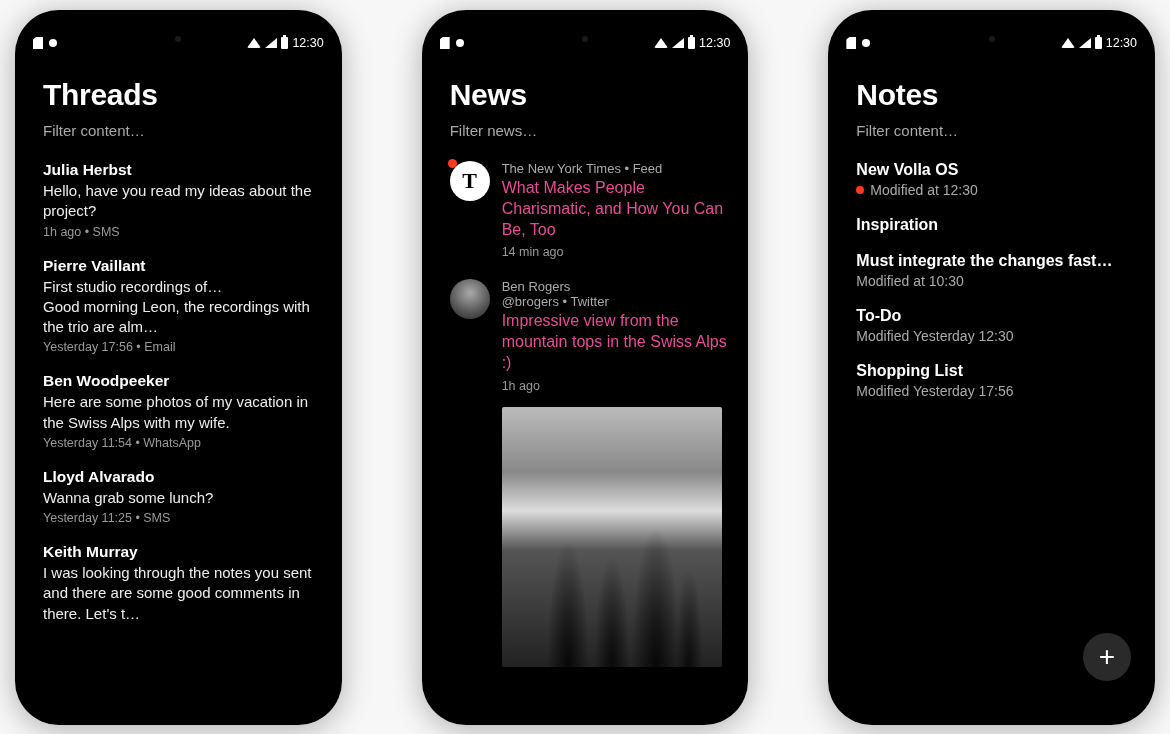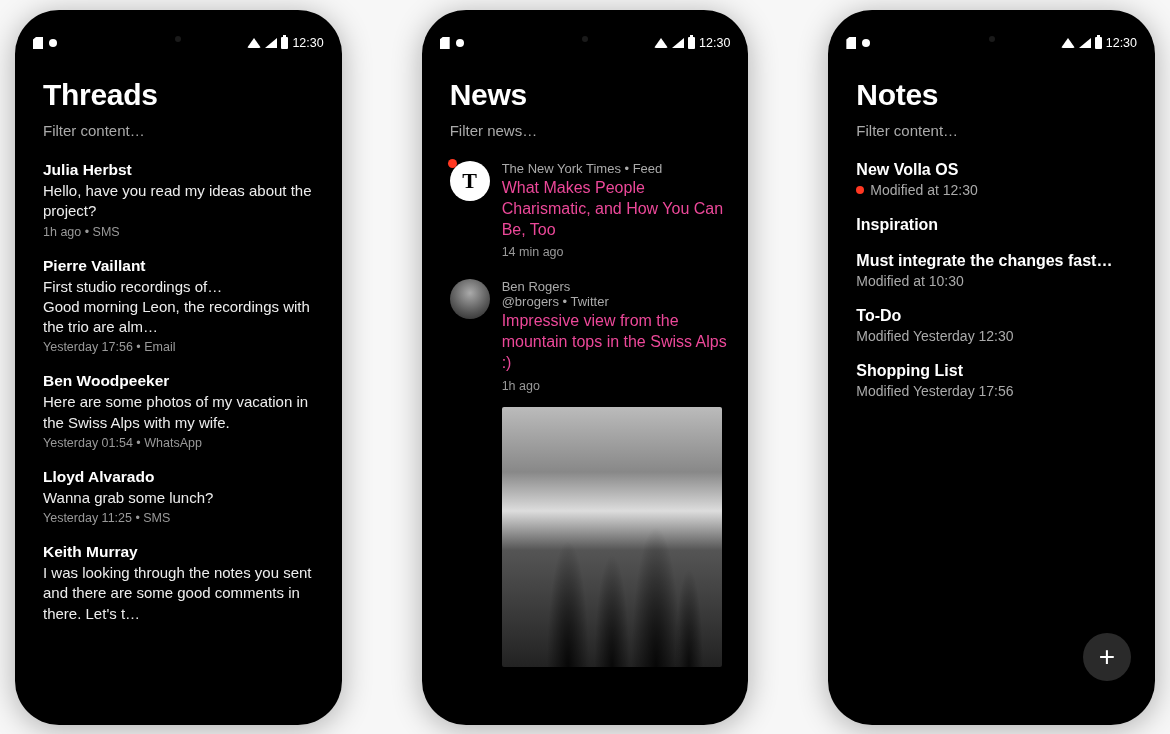--- a/index.html
+++ b/index.html
@@ -150,21 +150,21 @@
     </div>
     <div class="thread">
       <div class="thread-name">Pierre Vaillant</div>
       <div class="thread-preview" style="white-space:pre-line">First studio recordings of…
 Good morning Leon, the recordings with the trio are alm…</div>
       <div class="thread-meta">Yesterday 17:56 • Email</div>
     </div>
     <div class="thread">
       <div class="thread-name">Ben Woodpeeker</div>
       <div class="thread-preview">Here are some photos of my vacation in the Swiss Alps with my wife.</div>
-      <div class="thread-meta">Yesterday 01:54 • WhatsApp</div>
+      <div class="thread-meta">Yesterday 11:54 • WhatsApp</div>
     </div>
     <div class="thread">
       <div class="thread-name">Lloyd Alvarado</div>
       <div class="thread-preview">Wanna grab some lunch?</div>
       <div class="thread-meta">Yesterday 11:25 • SMS</div>
     </div>
     <div class="thread">
       <div class="thread-name">Keith Murray</div>
       <div class="thread-preview">I was looking through the notes you sent and there are some good comments in there. Let's t…</div>
       <div class="thread-meta"></div>

